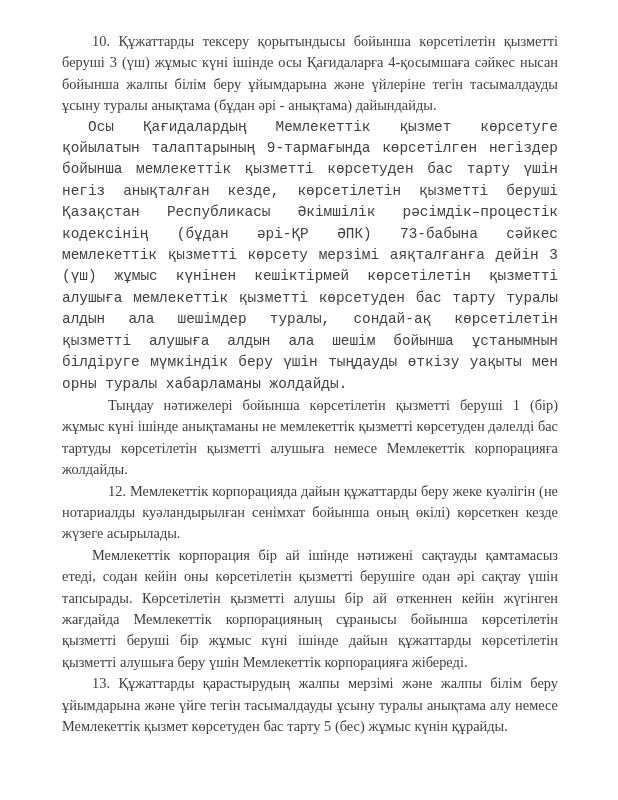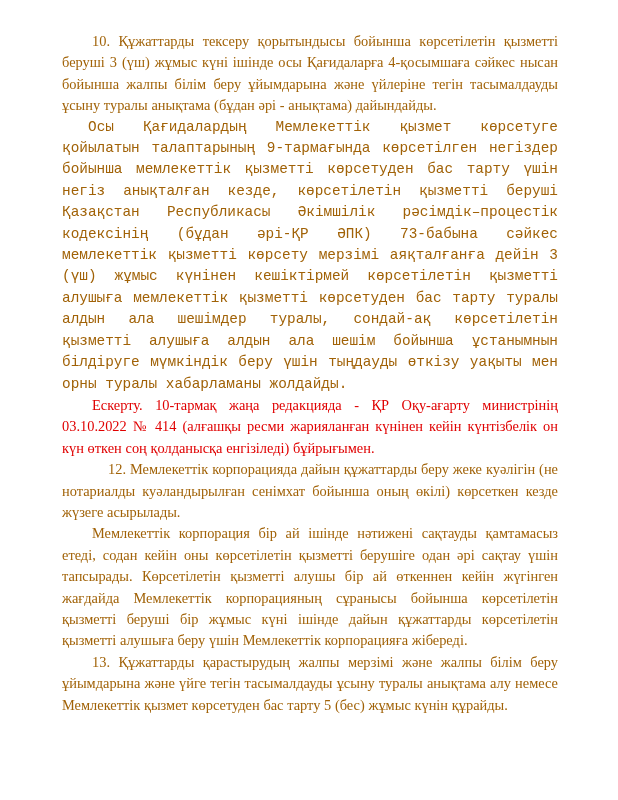--- a/index.html
+++ b/index.html
@@ -27,21 +27,21 @@
     width: 496px;
   }
   p.para {
     margin: 0;
     padding: 0;
     font-size: 14.4px;
     line-height: 21.4px;
     text-align: justify;
     text-justify: inter-word;
     text-indent: 34px;
-    color: #a16207;
+    color: #404040;
     hyphens: none;
     word-spacing: 0.1px;
   }
   p.para.red {
     color: #e00000;
   }
   p.para.indent-lg {
     text-indent: 46px;
   }
   p.para.indent-sm {
@@ -56,22 +56,22 @@
 <body>
 
 <div id="page">
   <div class="doc-body">
 
     <p class="para indent-md">10. Құжаттарды тексеру қорытындысы бойынша көрсетілетін қызметті беруші 3 (үш) жұмыс күні ішінде осы Қағидаларға 4-қосымшаға сәйкес нысан бойынша жалпы білім беру ұйымдарына және үйлеріне тегін тасымалдауды ұсыну туралы анықтама (бұдан әрі - анықтама) дайындайды.</p>
 
     <p class="para indent-sm">Осы Қағидалардың Мемлекеттік қызмет көрсетуге қойылатын талаптарының 9-тармағында көрсетілген негіздер бойынша мемлекеттік қызметті көрсетуден бас тарту үшін негіз анықталған кезде, көрсетілетін қызметті беруші Қазақстан Республикасы Әкімшілік рәсімдік–процестік кодексінің (бұдан әрі-ҚР ӘПК) 73-бабына сәйкес мемлекеттік қызметті көрсету мерзімі аяқталғанға дейін 3 (үш) жұмыс күнінен кешіктірмей көрсетілетін қызметті алушыға мемлекеттік қызметті көрсетуден бас тарту туралы алдын ала шешімдер туралы, сондай-ақ көрсетілетін қызметті алушыға алдын ала шешім бойынша ұстанымнын білдіруге мүмкіндік беру үшін тыңдауды өткізу уақыты мен орны туралы хабарламаны жолдайды.</p>
 
 
+    <p class="para indent-lg">Тыңдау нәтижелері бойынша көрсетілетін қызметті беруші 1 (бір) жұмыс күні ішінде анықтаманы не мемлекеттік қызметті көрсетуден дәлелді бас тартуды көрсетілетін қызметті алушыға немесе Мемлекеттік корпорацияға жолдайды.</p>
 
-    <p class="para red indent-md">Ескерту. 10-тармақ жаңа редакцияда - ҚР Оқу-ағарту министрінің 03.10.2022 № 414 (алғашқы ресми жарияланған күнінен кейін күнтізбелік он күн өткен соң қолданысқа енгізіледі) бұйрығымен.</p>
 
 
     <p class="para indent-lg">12. Мемлекеттік корпорацияда дайын құжаттарды беру жеке куәлігін (не нотариалды куәландырылған сенімхат бойынша оның өкілі) көрсеткен кезде жүзеге асырылады.</p>
 
     <p class="para indent-md">Мемлекеттік корпорация бір ай ішінде нәтижені сақтауды қамтамасыз етеді, содан кейін оны көрсетілетін қызметті берушіге одан әрі сақтау үшін тапсырады. Көрсетілетін қызметті алушы бір ай өткеннен кейін жүгінген жағдайда Мемлекеттік корпорацияның сұранысы бойынша көрсетілетін қызметті беруші бір жұмыс күні ішінде дайын құжаттарды көрсетілетін қызметті алушыға беру үшін Мемлекеттік корпорацияға жібереді.</p>
 
     <p class="para indent-md">13. Құжаттарды қарастырудың жалпы мерзімі және жалпы білім беру ұйымдарына және үйге тегін тасымалдауды ұсыну туралы анықтама алу немесе Мемлекеттік қызмет көрсетуден бас тарту 5 (бес) жұмыс күнін құрайды.</p>
 
   </div>
 </div>

